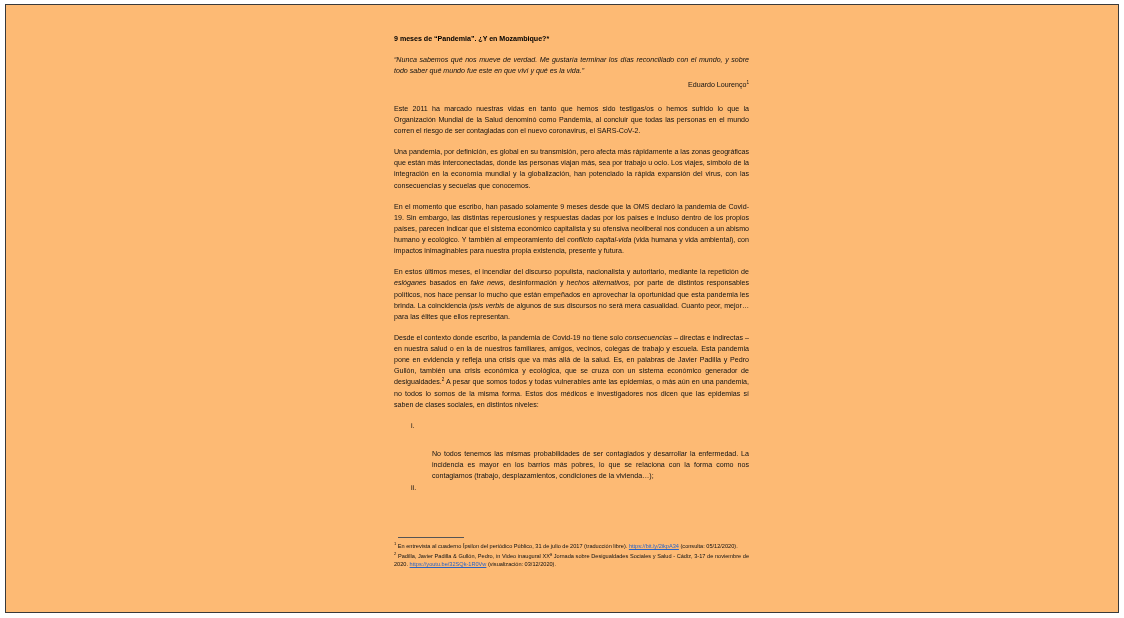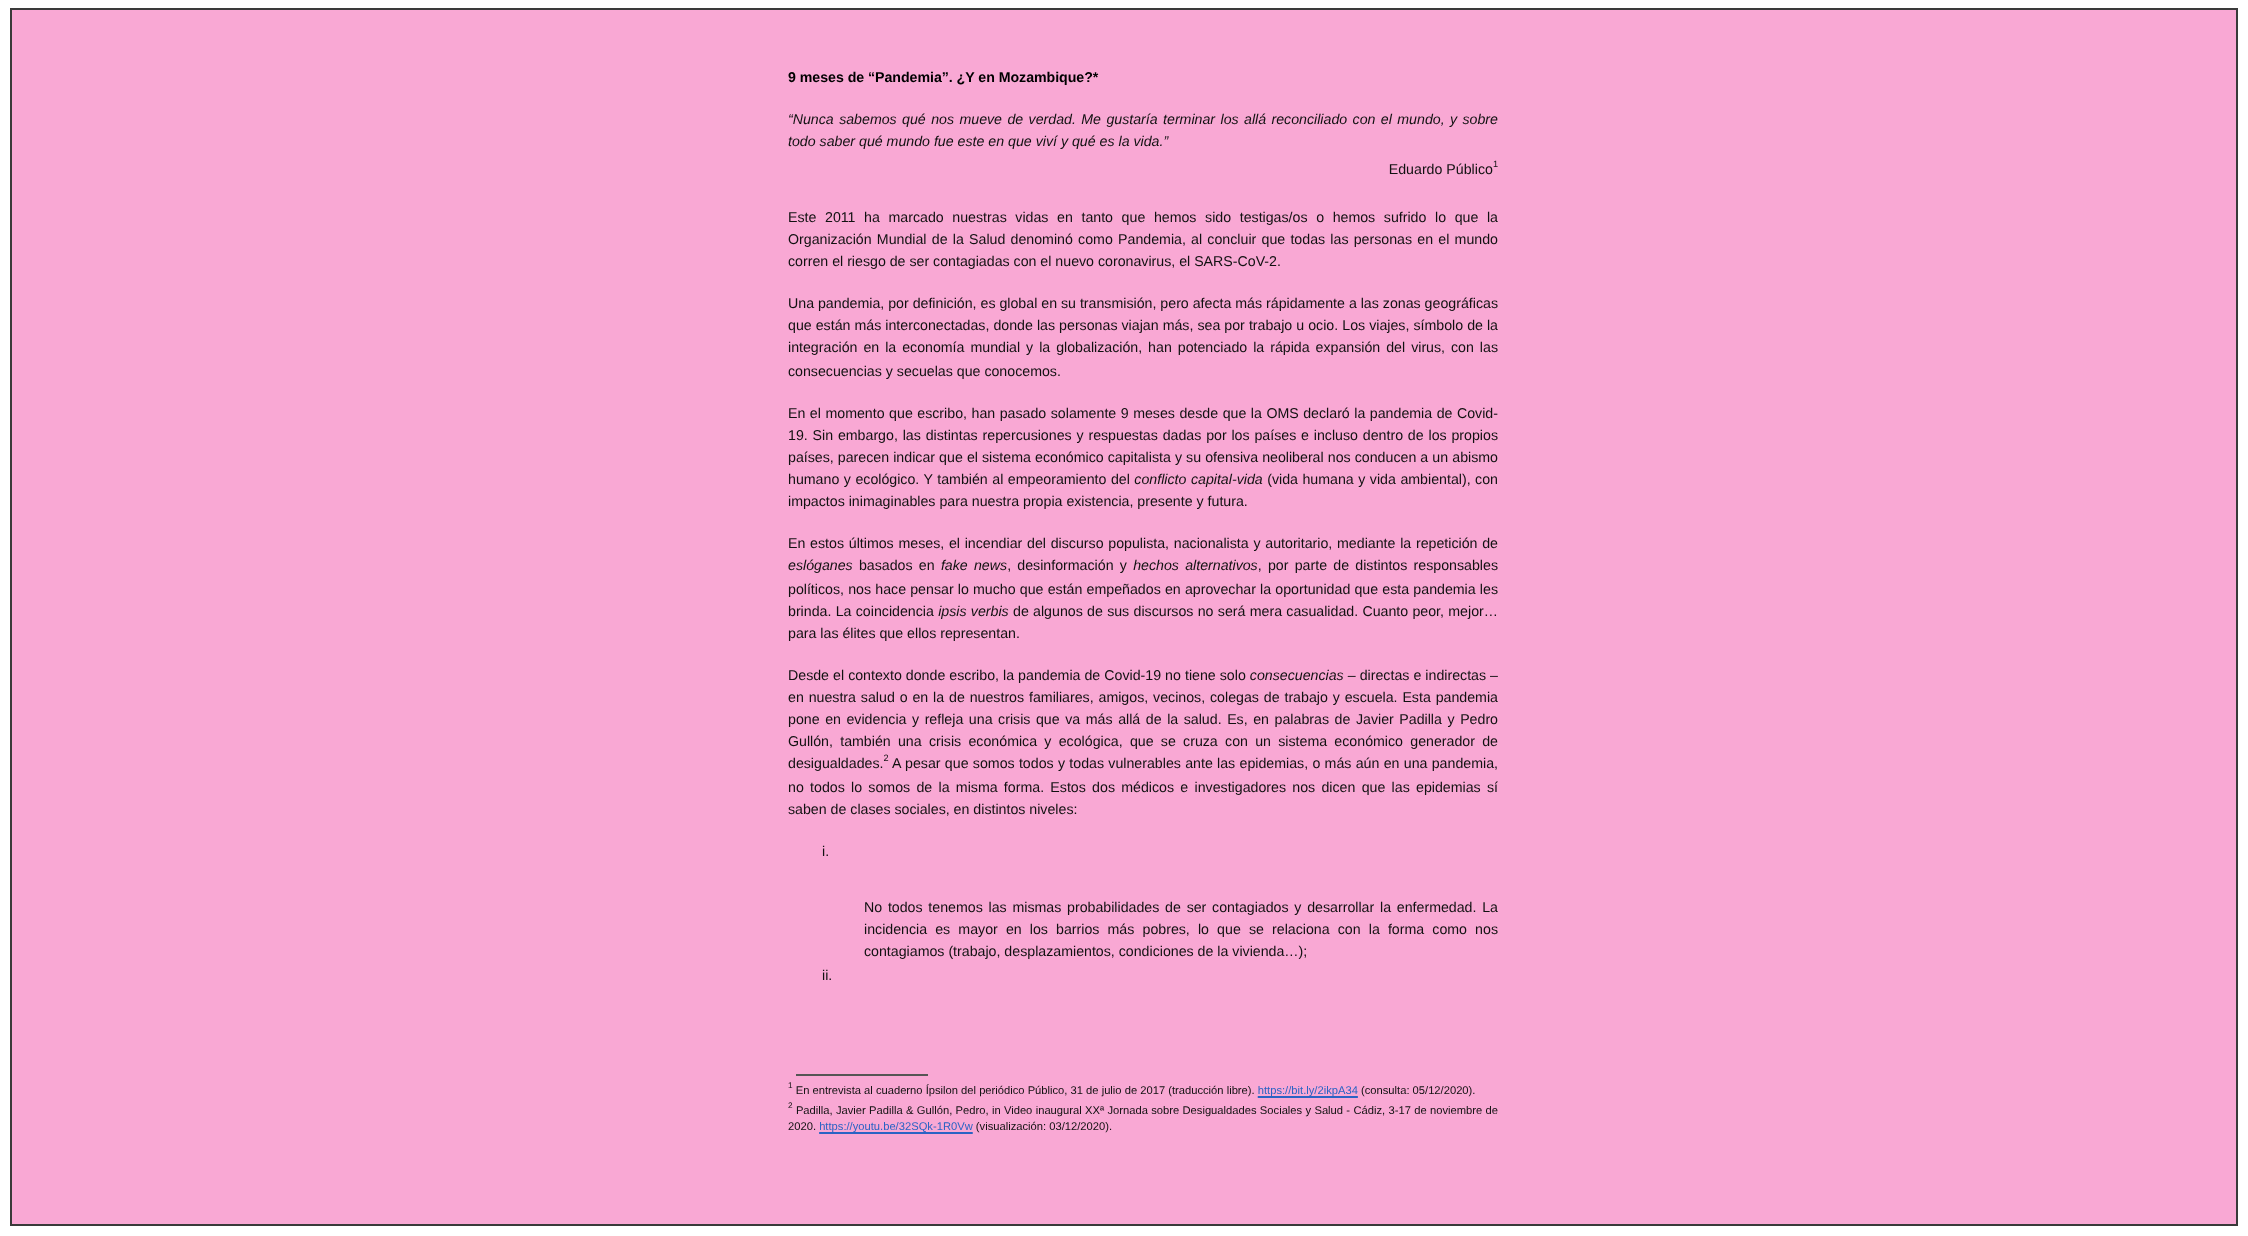--- a/index.html
+++ b/index.html
@@ -12,21 +12,21 @@
     height: 618px;
     overflow: hidden;
     font-family: "Liberation Sans", sans-serif;
   }
   .page-canvas {
     position: absolute;
     left: 5px;
     top: 4px;
     width: 1114px;
     height: 609px;
-    background: #f9a8d4;
+    background: #fdba74;
     border: 1px solid #3a3a3a;
     box-sizing: border-box;
     overflow: hidden;
   }
   .page-body {
     position: absolute;
     left: 388px;
     top: 30px;
     width: 355px;
   }
@@ -119,23 +119,23 @@
 </style>
 </head>
 <body>
 
 <div class="page-canvas">
 
   <div class="page-body">
 
     <div class="doc-title">9 meses de “Pandemia”. ¿Y en Mozambique?*</div>
 
-    <div class="quote-block">“Nunca sabemos qué nos mueve de verdad. Me gustaría terminar los allá reconciliado con el mundo, y sobre todo saber qué mundo fue este en que viví y qué es la vida.”</div>
+    <div class="quote-block">“Nunca sabemos qué nos mueve de verdad. Me gustaría terminar los días reconciliado con el mundo, y sobre todo saber qué mundo fue este en que viví y qué es la vida.”</div>
 
-    <div class="quote-attrib"><span>Eduardo Público</span><sup>1</sup></div>
+    <div class="quote-attrib"><span>Eduardo Lourenço</span><sup>1</sup></div>
 
     <p class="para">Este 2011 ha marcado nuestras vidas en tanto que hemos sido testigas/os o hemos sufrido lo que la Organización Mundial de la Salud denominó como Pandemia, al concluir que todas las personas en el mundo corren el riesgo de ser contagiadas con el nuevo coronavirus, el SARS-CoV-2.</p>
 
     <p class="para">Una pandemia, por definición, es global en su transmisión, pero afecta más rápidamente a las zonas geográficas que están más interconectadas, donde las personas viajan más, sea por trabajo u ocio. Los viajes, símbolo de la integración en la economía mundial y la globalización, han potenciado la rápida expansión del virus, con las consecuencias y secuelas que conocemos.</p>
 
     <p class="para"><span>En el momento que escribo, han pasado solamente 9 meses desde que la OMS declaró la pandemia de Covid-19. Sin embargo, las distintas repercusiones y respuestas dadas por los países e incluso dentro de los propios países, parecen indicar que el sistema económico capitalista y su ofensiva neoliberal nos conducen a un abismo humano y ecológico. Y también al empeoramiento del </span><i>conflicto capital-vida</i><span> (vida humana y vida ambiental), con impactos inimaginables para nuestra propia existencia, presente y futura.</span></p>
 
     <p class="para"><span>En estos últimos meses, el incendiar del discurso populista, nacionalista y autoritario, mediante la repetición de </span><i>eslóganes</i><span> basados en </span><i>fake news</i><span>, desinformación y </span><i>hechos alternativos</i><span>, por parte de distintos responsables políticos, nos hace pensar lo mucho que están empeñados en aprovechar la oportunidad que esta pandemia les brinda. La coincidencia </span><i>ipsis verbis</i><span> de algunos de sus discursos no será mera casualidad. Cuanto peor, mejor… para las élites que ellos representan.</span></p>
 
     <p class="para"><span>Desde el contexto donde escribo, la pandemia de Covid-19 no tiene solo </span><i>consecuencias</i><span> – directas e indirectas – en nuestra salud o en la de nuestros familiares, amigos, vecinos, colegas de trabajo y escuela. Esta pandemia pone en evidencia y refleja una crisis que va más allá de la salud. Es, en palabras de Javier Padilla y Pedro Gullón, también una crisis económica y ecológica, que se cruza con un sistema económico generador de desigualdades.</span><sup>2</sup><span> A pesar que somos todos y todas vulnerables ante las epidemias, o más aún en una pandemia, no todos lo somos de la misma forma. Estos dos médicos e investigadores nos dicen que las epidemias sí saben de clases sociales, en distintos niveles:</span></p>

